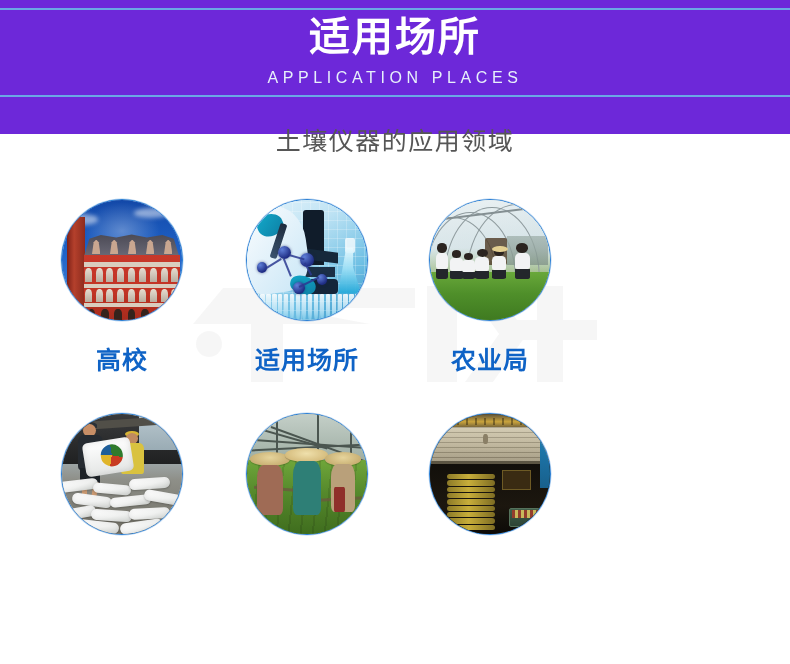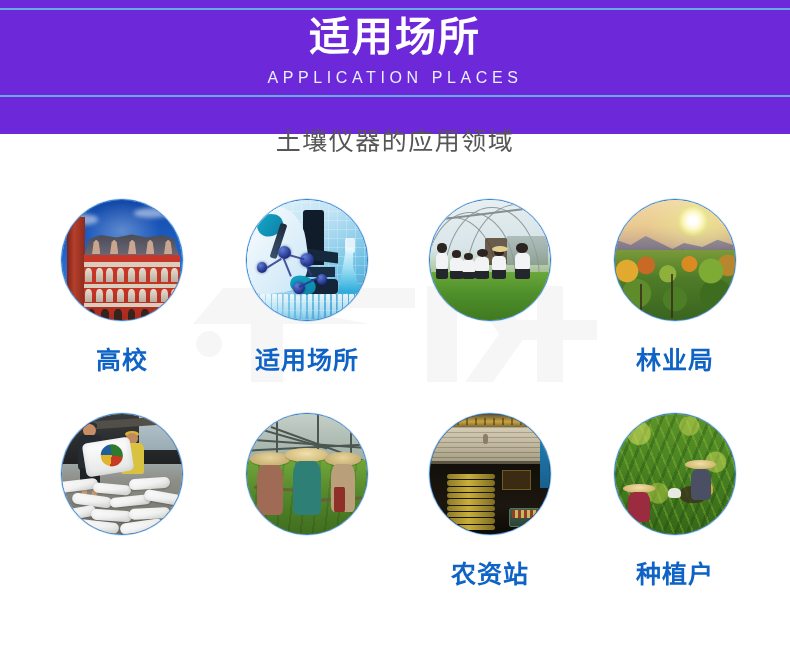--- a/index.html
+++ b/index.html
@@ -879,37 +879,23 @@
             <div class="legs"></div>
           </div>
         <div class="straw-hat"></div>
         <div class="person p6">
             <div class="head"></div>
             <div class="torso"></div>
             <div class="legs"></div>
           </div>
       </div>
     </div>
+    <div class="place-label">农业局</div>
   </div>
 
-  <div class="place-cell c3 r0">
-    <div class="circle">
-      <div class="scene s-forest">
-        <div class="sun-glow"></div>
-        <div class="sun"></div>
-        <div class="mountain m1"></div>
-        <div class="mountain m2"></div>
-        <div class="spire"></div>
-        <div class="canopy"></div>
-        <div class="trunk t1"></div>
-        <div class="trunk t2"></div>
-      </div>
-    </div>
-    <div class="place-label">林业局</div>
-  </div>
 
   <div class="place-cell c0 r1">
     <div class="circle">
       <div class="scene s-fert">
         <div class="truck-bed"></div>
         <div class="sky"></div>
         <div class="truck-rail"></div>
         <div class="worker-b">
           <div class="scarf"></div>
             <div class="head"></div>
@@ -994,35 +980,16 @@
           <div class="bag" style="top:55%;"></div>
           <div class="bag" style="top:66%;"></div>
           <div class="bag" style="top:77%;"></div>
           <div class="bag" style="top:88%;"></div>
         </div>
         <div class="sign"></div>
         <div class="crate"></div>
         <div class="crate-items"></div>
       </div>
     </div>
-    <div class="place-label">农资站</div>
   </div>
 
-  <div class="place-cell c3 r1">
-    <div class="circle">
-      <div class="scene s-field">
-        <div class="dirt"></div>
-        <div class="basket bk1"></div>
-        <div class="basket bk2"></div>
-        <div class="worker w1">
-            <div class="hat"></div>
-            <div class="torso"></div>
-          </div>
-        <div class="worker w2">
-            <div class="hat"></div>
-            <div class="torso"></div>
-          </div>
-      </div>
-    </div>
-    <div class="place-label">种植户</div>
-  </div>
 
 </div>
 
 </body></html>

